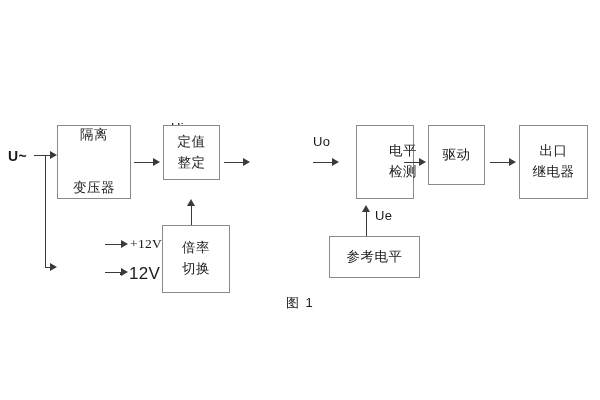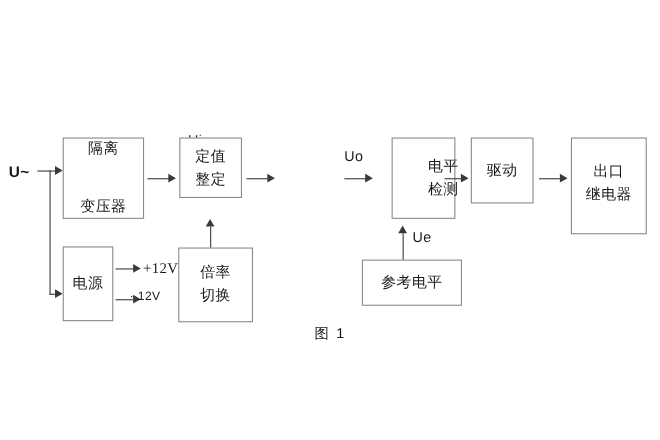--- a/index.html
+++ b/index.html
@@ -117,36 +117,33 @@
   <div class="rail h-line" style="left:404px; top:161.5px; width:17px;"></div>
   <div class="arrow-r" style="left:419px; top:157.5px;"></div>
 
   <div class="block" style="left:428px; top:125px; width:57px; height:60px;">
     <span class="line">驱动</span>
   </div>
 
   <div class="rail h-line" style="left:490px; top:161.5px; width:21px;"></div>
   <div class="arrow-r" style="left:509px; top:157.5px;"></div>
 
-  <div class="block" style="left:519px; top:125px; width:69px; height:88px;font-family:Liberation Mono, monospace;">
+  <div class="block" style="left:519px; top:125px; width:69px; height:74px;">
     <span class="line">出口</span>
     <span class="line">继电器</span>
   </div>
 
-  <div class="block" style="left:57px; top:224px; width:46px; height:68px;">
-    <span class="line">电源</span>
-  </div>
 
   <div class="rail h-line" style="left:105px; top:243.5px; width:18px;"></div>
   <div class="arrow-r" style="left:121px; top:239.5px;"></div>
   <div class="sig-label" style="left:130px; top:236px; font-size:13.5px;font-family:Liberation Serif, serif;">+12V</div>
 
   <div class="rail h-line" style="left:105px; top:271.5px; width:18px;"></div>
   <div class="arrow-r" style="left:121px; top:267.5px;"></div>
-  <div class="sig-label" style="left:118px; top:264px; font-size:11px;">· 12V</div>
+  <div class="sig-label" style="left:118px; top:264px; font-size:17px;">· 12V</div>
 
   <div class="block" style="left:162px; top:225px; width:68px; height:68px;">
     <span class="line">倍率</span>
     <span class="line">切换</span>
   </div>
   <div class="rail v-line" style="left:190.5px; top:206px; height:19px;"></div>
   <div class="arrow-u" style="left:186.8px; top:199px;"></div>
 
   <div class="block" style="left:329px; top:236px; width:91px; height:42px;">
     <span class="line">参考电平</span>

